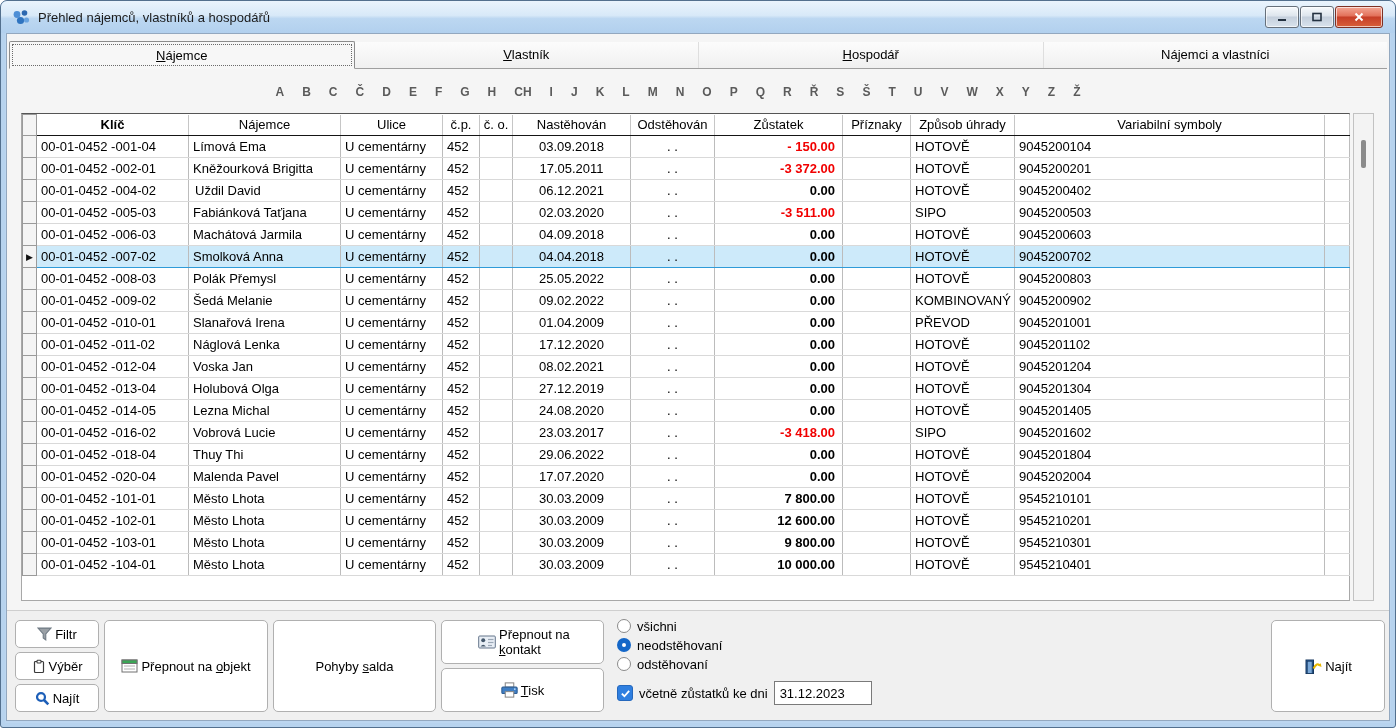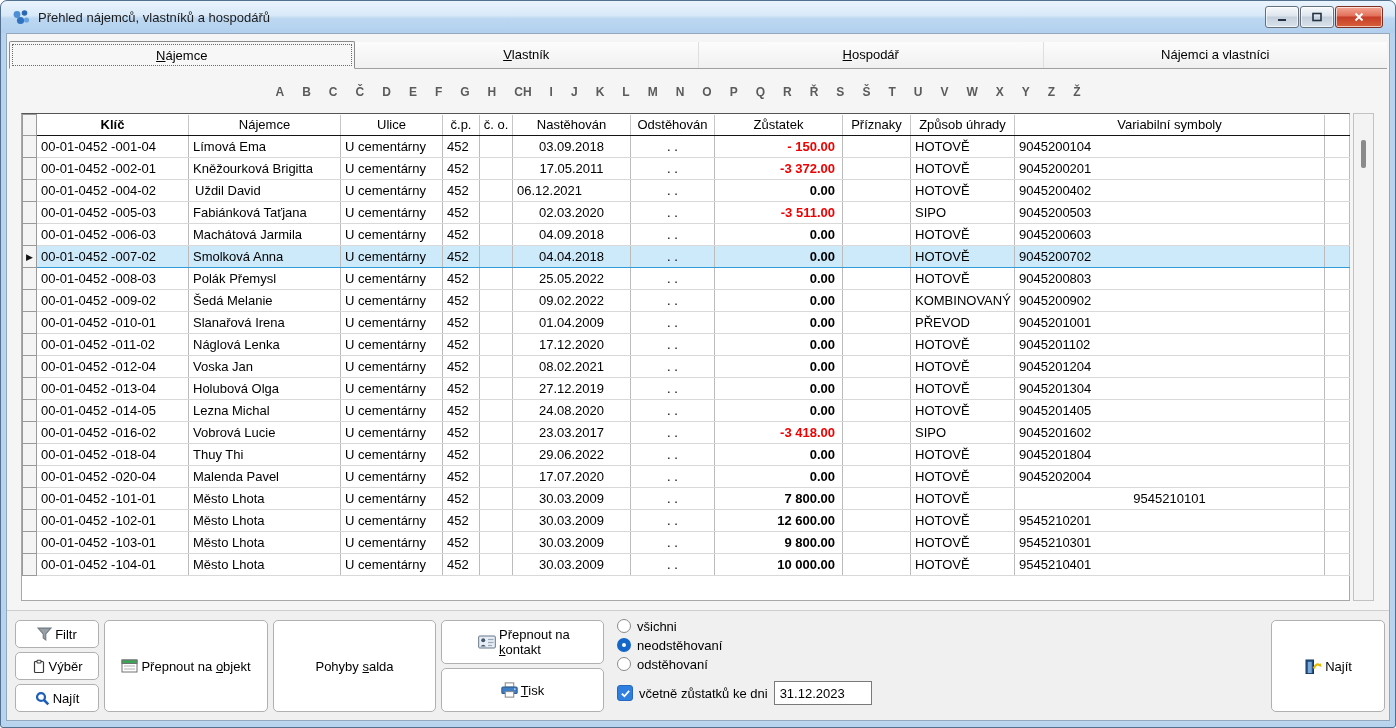--- a/index.html
+++ b/index.html
@@ -200,21 +200,21 @@
               <td style="text-align: left;">9045200201</td>
               <td class="filler"></td>
             </tr>
             <tr>
               <td class="sel"></td>
               <td style="text-align: left;">00-01-0452 -004-02</td>
               <td style="text-align: left; padding-left: 6px;">Uždil David</td>
               <td style="text-align: left;">U cementárny</td>
               <td style="text-align: left;">452</td>
               <td style="text-align: left;"></td>
-              <td style="">06.12.2021</td>
+              <td style="text-align: center;">06.12.2021</td>
               <td style="text-align: center;">. .</td>
               <td class="num" style="text-align: right;">0.00</td>
               <td style="text-align: left;"></td>
               <td style="text-align: left;">HOTOVĚ</td>
               <td style="text-align: left;">9045200402</td>
               <td class="filler"></td>
             </tr>
             <tr>
               <td class="sel"></td>
               <td style="text-align: left;">00-01-0452 -005-03</td>
@@ -415,21 +415,21 @@
               <td style="text-align: left;">00-01-0452 -101-01</td>
               <td style="text-align: left;">Město Lhota</td>
               <td style="text-align: left;">U cementárny</td>
               <td style="text-align: left;">452</td>
               <td style="text-align: left;"></td>
               <td style="text-align: center;">30.03.2009</td>
               <td style="text-align: center;">. .</td>
               <td class="num" style="text-align: right;">7 800.00</td>
               <td style="text-align: left;"></td>
               <td style="text-align: left;">HOTOVĚ</td>
-              <td style="text-align: center;">9545210101</td>
+              <td style="text-align: left;">9545210101</td>
               <td class="filler"></td>
             </tr>
             <tr>
               <td class="sel"></td>
               <td style="text-align: left;">00-01-0452 -102-01</td>
               <td style="text-align: left;">Město Lhota</td>
               <td style="text-align: left;">U cementárny</td>
               <td style="text-align: left;">452</td>
               <td style="text-align: left;"></td>
               <td style="text-align: center;">30.03.2009</td>

